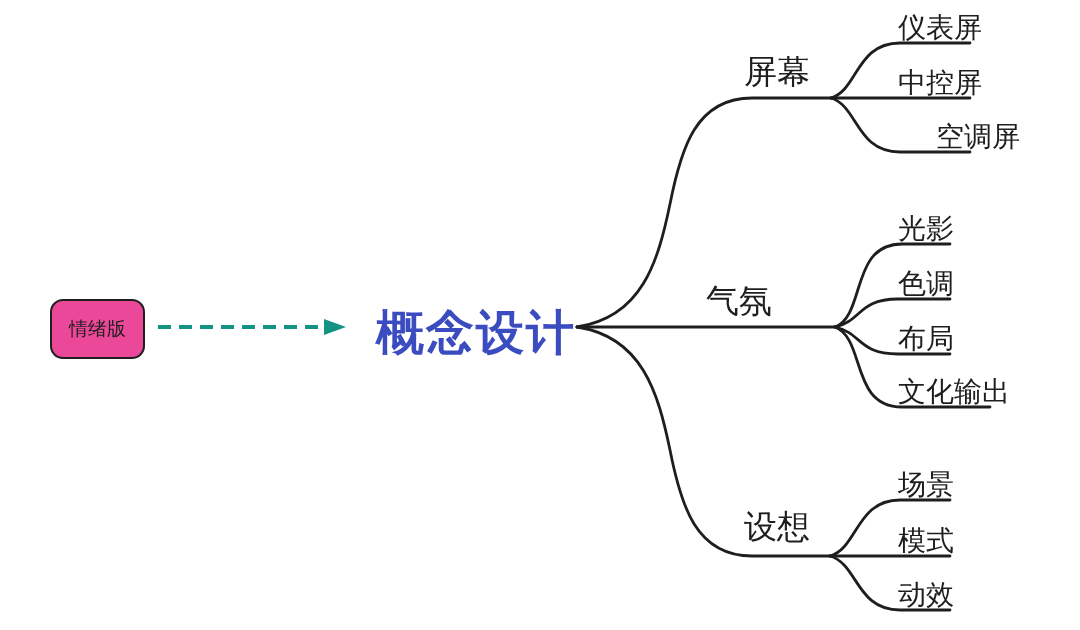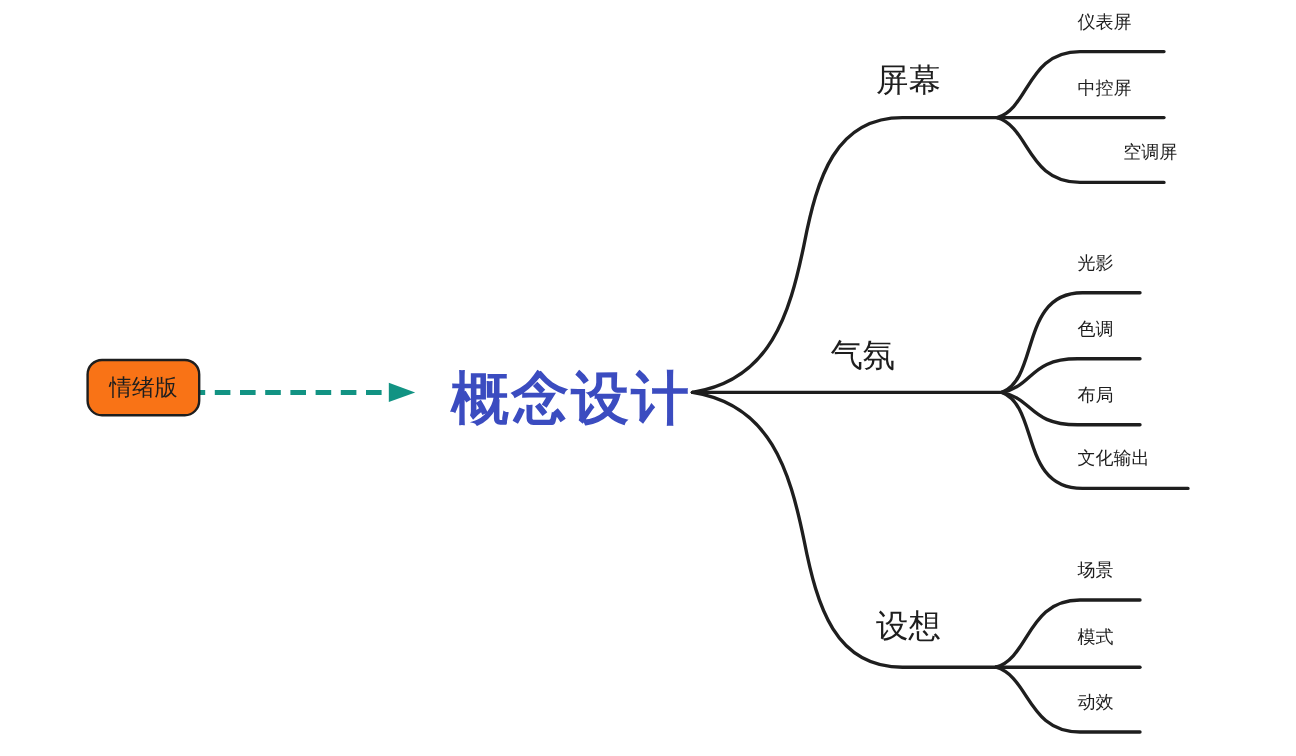--- a/index.html
+++ b/index.html
@@ -21,52 +21,52 @@
     width: 1080px; height: 630px;
   }
   .node-label {
     position: absolute;
     color: #1e1e1e;
     white-space: nowrap;
     line-height: 1.25;
   }
   .source-box {
     position: absolute;
-    left: 72px; top: 299px;
-    width: 95px; height: 48px;
+    left: 50px; top: 299px;
+    width: 95px; height: 60px;
     border: 2.5px solid #1e1e1e;
     border-radius: 13px;
     box-sizing: border-box;
     display: flex;
     align-items: center;
     justify-content: center;
-    background: #f97316;
+    background: #ec4899;
   }
   .source-box span {
     font-size: 19px;
     color: #1e1e1e;
   }
   .root-label {
     left: 376px; top: 303px;
     font-size: 48px;
     font-weight: bold;
     letter-spacing: 2px;
     color: #3b4cc0;
   }
   .branch-label {
     width: 80px;
-    text-align: left;
-    font-size: 27px;
+    text-align: right;
+    font-size: 33px;
   }
   .branch-screen   { left: 730px; top: 51px;  }
   .branch-ambience { left: 692px; top: 280px; }
   .branch-vision   { left: 730px; top: 509px; font-family: Liberation Mono, monospace; }
   .leaf-label {
     left: 898px;
-    font-size: 15px;
+    font-size: 28px;
   }
   .leaf-1  { top: 10px;  }
   .leaf-2  { top: 65px;  }
   .leaf-3  { top: 119px; margin-left: 38px; }
   .leaf-4  { top: 211px; }
   .leaf-5  { top: 266px; }
   .leaf-6  { top: 321px; text-align: center; }
   .leaf-7  { top: 374px; }
   .leaf-8  { top: 467px; }
   .leaf-9  { top: 523px; }

